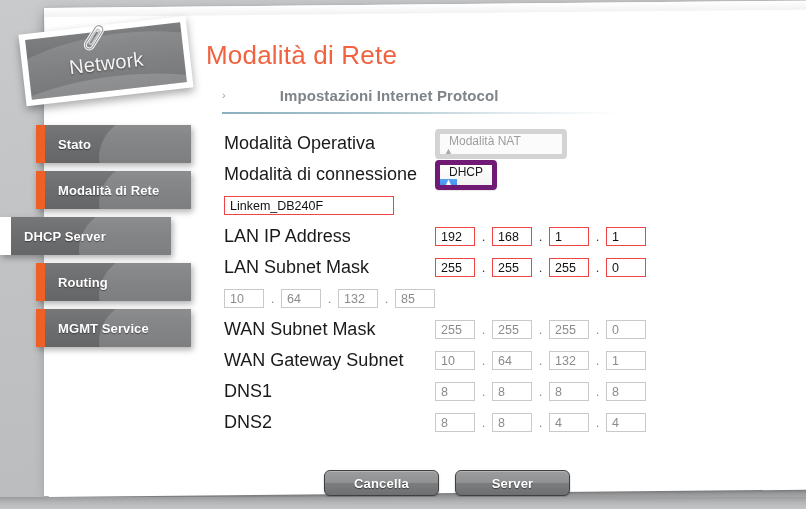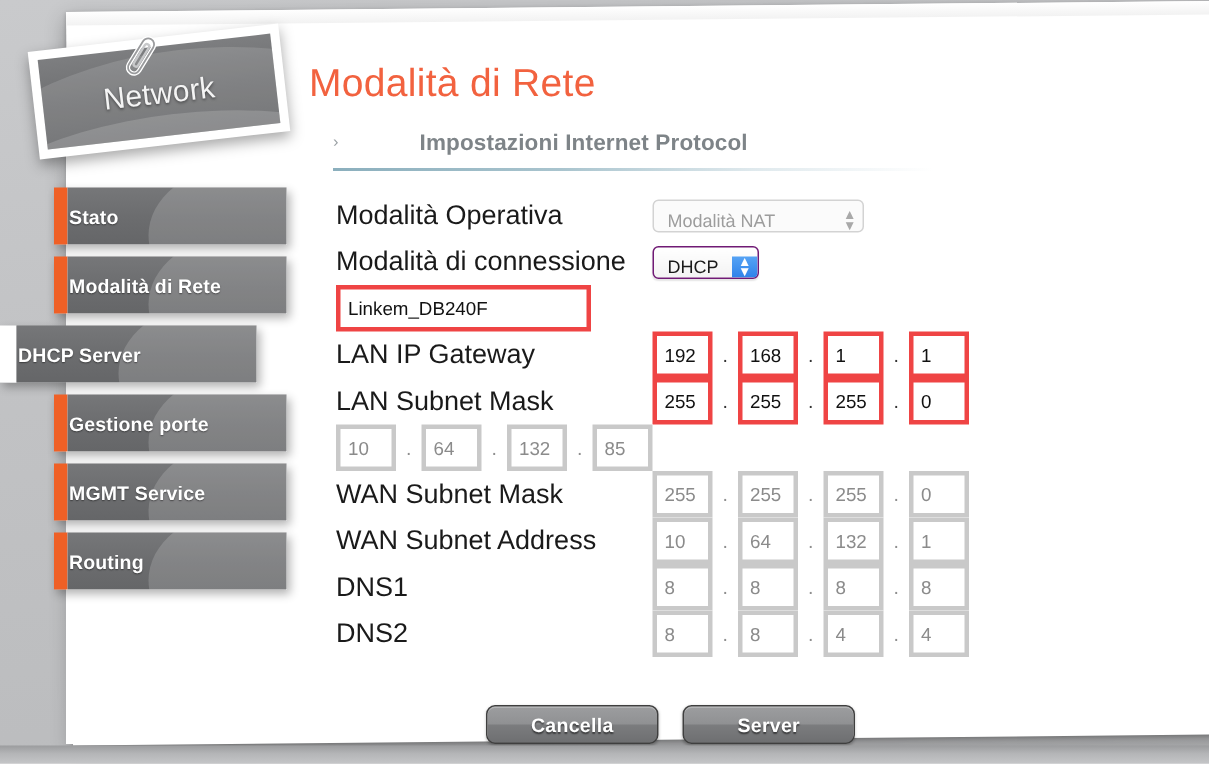--- a/index.html
+++ b/index.html
@@ -168,21 +168,21 @@
     height: 92px;
     border-radius: 50%;
     background: rgba(255,255,255,0.16);
   }
   .nav-label {
     position: relative;
     z-index: 2;
     color: #ffffff;
     font-size: 13px;
     font-weight: bold;
-    padding-left: 1px;
+    padding-left: 13px;
     letter-spacing: 0.1px;
     text-shadow: 0 1px 1px rgba(0,0,0,0.45);
     white-space: nowrap;
     text-align: center;
   }
 
   
   .nav-spine {
     position: absolute;
     left: 44px;
@@ -247,27 +247,28 @@
     width: 211px;
     flex: 0 0 211px;
     font-size: 18px;
     color: #1a1a1a;
   }
   .row-field { display: flex; align-items: center; }
 
   
   .select {
     display: inline-flex;
-    align-items: flex-end;
+    align-items: flex-start;
     height: 20px;
-    border: 1px solid #701a75;
+    border: 5px solid #701a75;
     border-radius: 4px;
     background: linear-gradient(to bottom, #ffffff, #f3f3f3);
     box-shadow: 0 1px 1px rgba(0,0,0,0.10);
     overflow: hidden;
+    flex-direction: column;
   }
   .select .sel-text {
     font-size: 12px;
     color: #1a1a1a;
     padding: 0 9px 0 9px;
     display: flex;
     align-items: center;
     white-space: nowrap;
   }
   .select .sel-stepper {
@@ -288,22 +289,22 @@
   }
   .select.disabled .sel-text { color: #9d9d9d; }
   .select.disabled .sel-stepper {
     background: transparent;
     color: #a9a9a9;
   }
   .select.wide .sel-text { width: 104px; }
 
   
   .txt {
-    height: 31px;
-    border: 3px solid #ef4444;
+    height: 19px;
+    border: 1px solid #ef4444;
     background: #ffffff;
     font-family: "Liberation Sans", sans-serif;
     font-size: 12.5px;
     color: #111111;
     padding: 0 5px;
     box-sizing: border-box;
     outline: none;
     border-radius: 0;
   }
   .txt.host { width: 170px; }
@@ -394,44 +395,37 @@
       </div>
 
       <div class="nav-item active">
         <div class="nav-accent"></div>
         <div class="nav-body">
           <div class="nav-swoosh"></div>
           <span class="nav-label">DHCP Server</span>
         </div>
       </div>
 
+
       <div class="nav-item inactive">
         <div class="nav-accent"></div>
         <div class="nav-body">
           <div class="nav-swoosh"></div>
-          <span class="nav-label">Gestione porte</span>
+          <span class="nav-label">Routing</span>
         </div>
       </div>
 
       <div class="nav-item inactive">
         <div class="nav-accent"></div>
         <div class="nav-body">
           <div class="nav-swoosh"></div>
           <span class="nav-label">MGMT Service</span>
         </div>
       </div>
 
-      <div class="nav-item inactive">
-        <div class="nav-accent"></div>
-        <div class="nav-body">
-          <div class="nav-swoosh"></div>
-          <span class="nav-label">Routing</span>
-        </div>
-      </div>
-
     </div>
   </div>
 
   <div class="content">
 
     <h1 class="page-title">Modalità di Rete</h1>
 
     <div class="section-head">
       <span class="section-chevron">›</span>
       <span class="section-title">Impostazioni Internet Protocol</span>
@@ -460,21 +454,21 @@
         </div>
       </div>
 
       <div class="row">
         <div class="row-field">
           <input class="txt host" type="text" value="Linkem_DB240F" style="">
         </div>
       </div>
 
       <div class="row">
-        <div class="row-label">LAN IP Gateway</div>
+        <div class="row-label">LAN IP Address</div>
         <div class="row-field">
           <input class="txt octet" type="text" value="192" style="">
           <span class="dot">.</span>
           <input class="txt octet" type="text" value="168" style="">
           <span class="dot">.</span>
           <input class="txt octet" type="text" value="1" style="">
           <span class="dot">.</span>
           <input class="txt octet" type="text" value="1" style="">
         </div>
       </div>
@@ -511,21 +505,21 @@
           <span class="dot">.</span>
           <input class="txt octet ro" type="text" readonly="" value="255" style="">
           <span class="dot">.</span>
           <input class="txt octet ro" type="text" readonly="" value="255" style="">
           <span class="dot">.</span>
           <input class="txt octet ro" type="text" readonly="" value="0" style="">
         </div>
       </div>
 
       <div class="row">
-        <div class="row-label">WAN Subnet Address</div>
+        <div class="row-label">WAN Gateway Subnet</div>
         <div class="row-field">
           <input class="txt octet ro" type="text" readonly="" value="10" style="">
           <span class="dot">.</span>
           <input class="txt octet ro" type="text" readonly="" value="64" style="">
           <span class="dot">.</span>
           <input class="txt octet ro" type="text" readonly="" value="132" style="">
           <span class="dot">.</span>
           <input class="txt octet ro" type="text" readonly="" value="1" style="">
         </div>
       </div>

